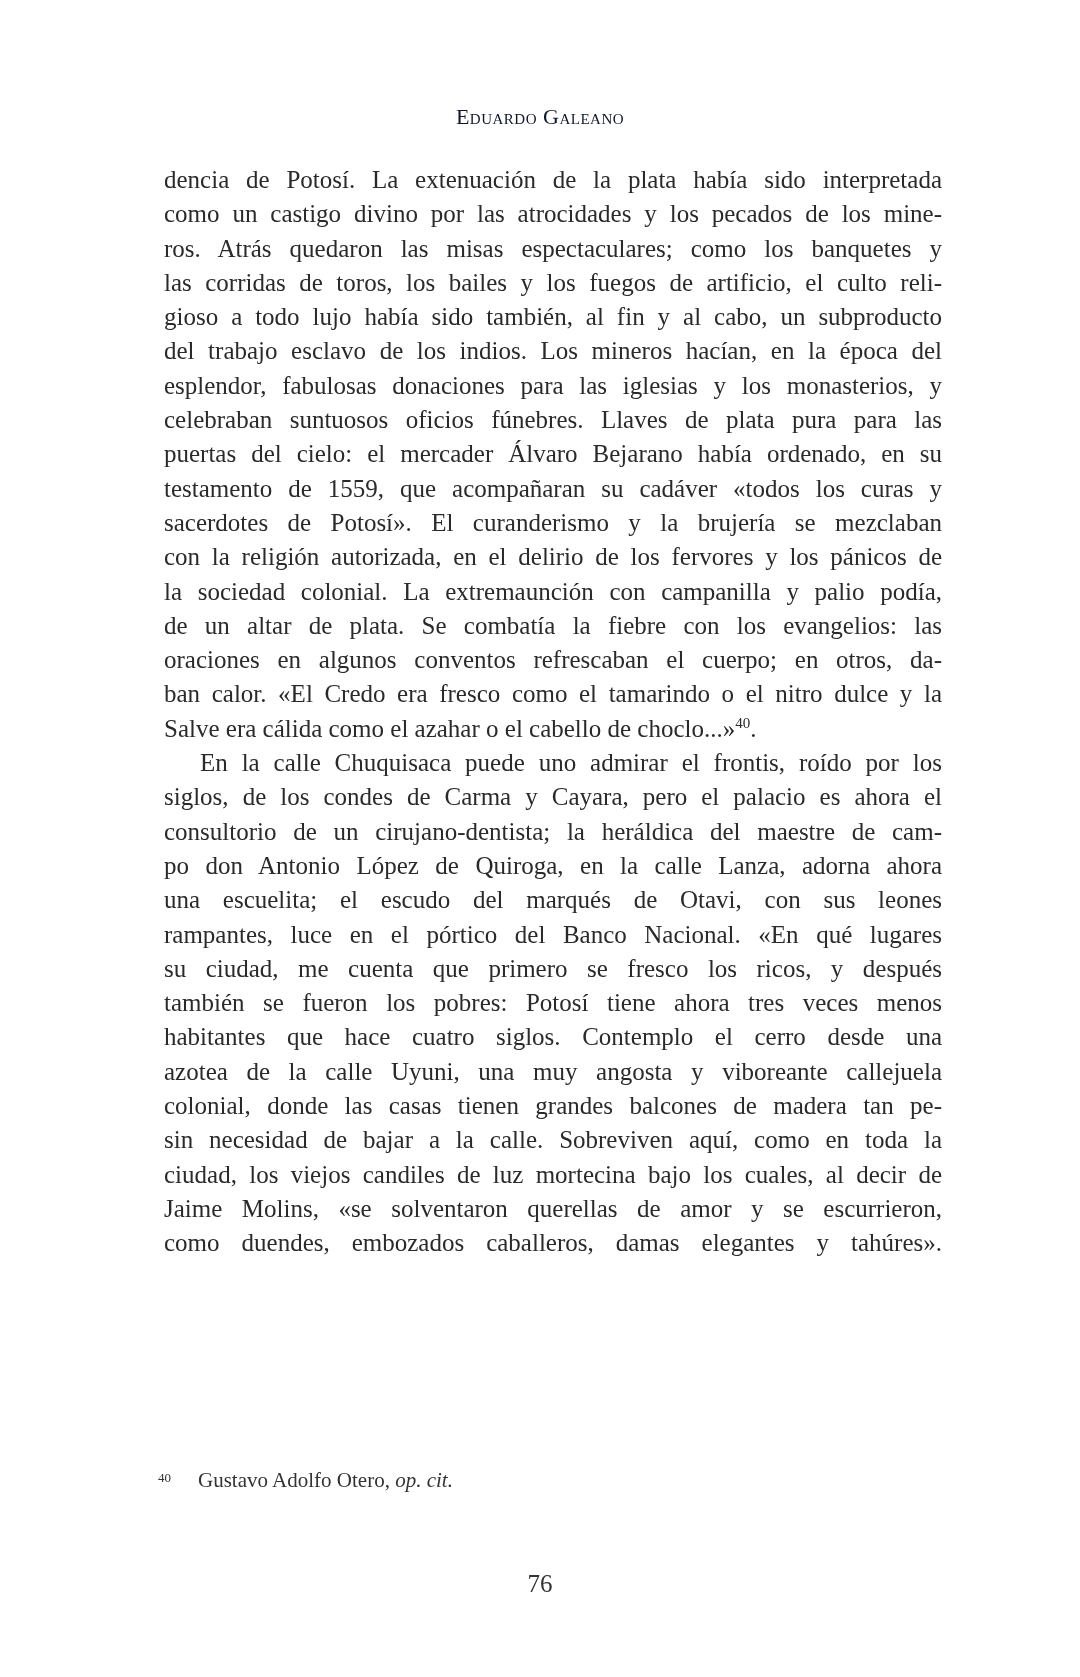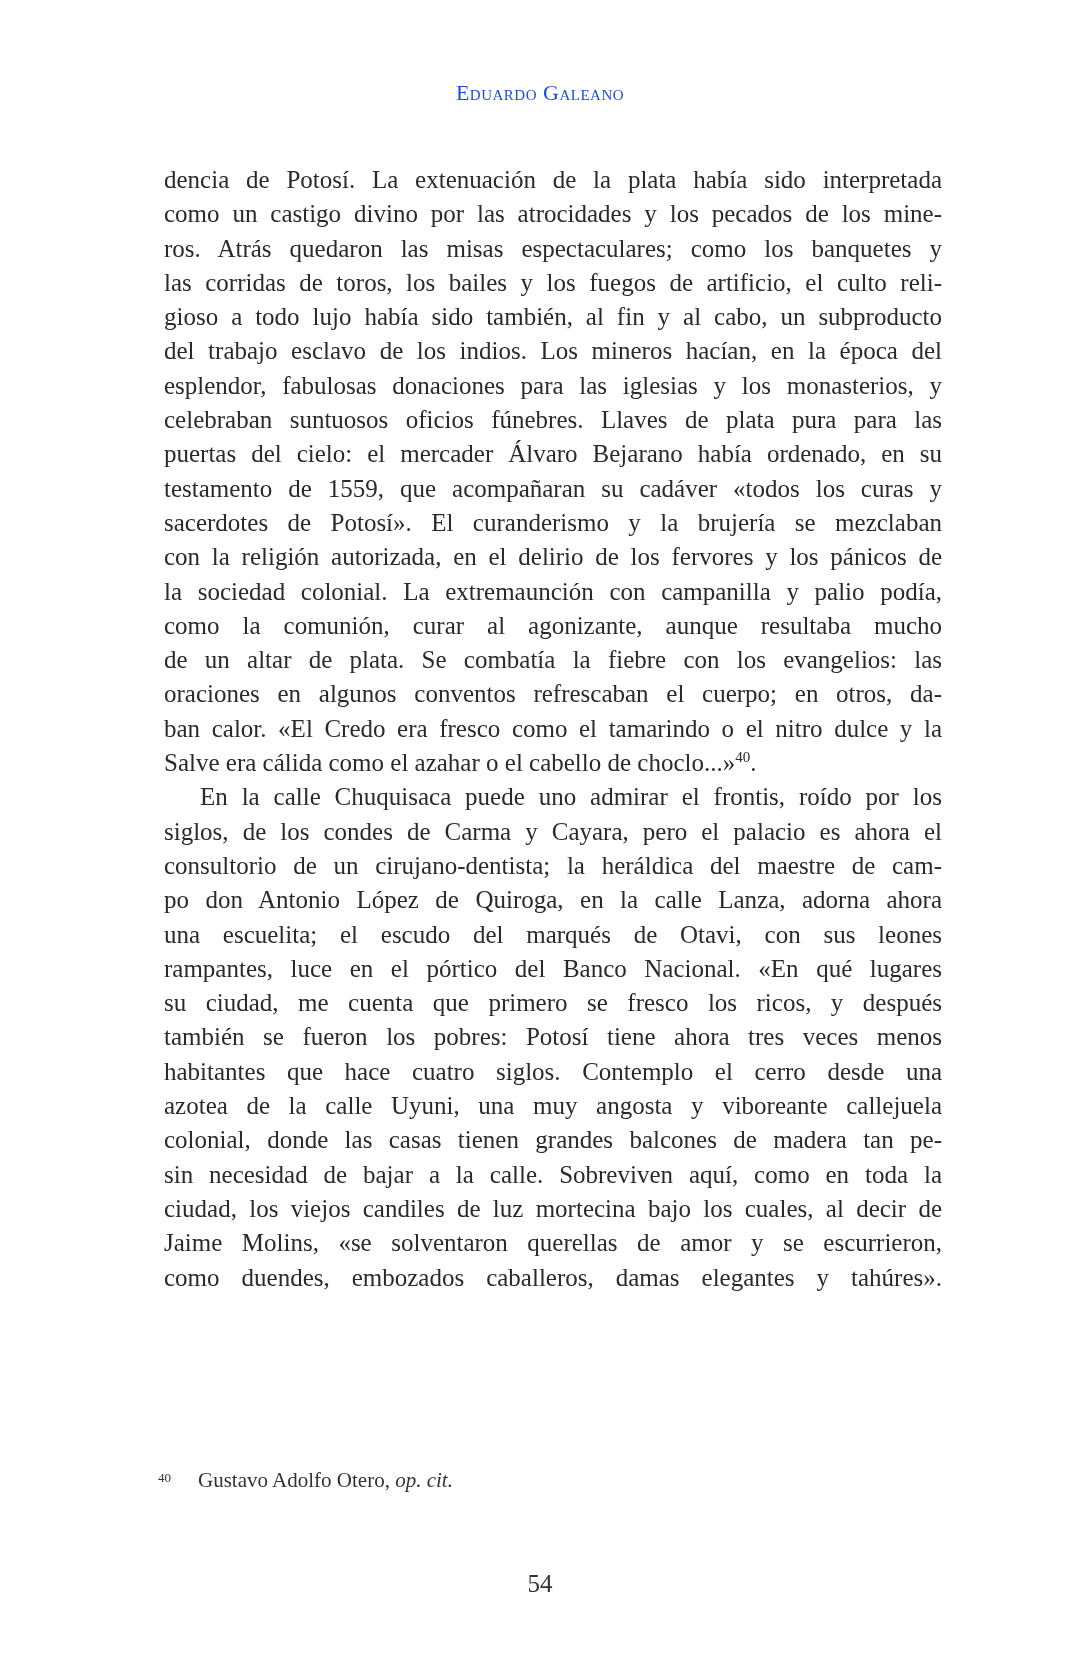--- a/index.html
+++ b/index.html
@@ -10,28 +10,28 @@
   body {
     width: 1080px;
     height: 1677px;
     position: relative;
     overflow: hidden;
     font-family: "Liberation Serif", "DejaVu Serif", serif;
     color: #2a2a2a;
   }
   .running-head {
     position: absolute;
-    top: 80px;
+    top: 104px;
     left: 0;
     width: 1080px;
     text-align: center;
     font-size: 22px;
     letter-spacing: 0.5px;
     font-variant: small-caps;
-    color: #1d4ed8;
+    color: #0f172a;
   }
   .body-text {
     position: absolute;
     top: 163px;
     left: 164px;
     width: 778px;
   }
   .line {
     font-size: 25px;
     line-height: 34.3px;
@@ -93,21 +93,20 @@
   <span class="line">las corridas de toros, los bailes y los fuegos de artificio, el culto reli-</span>
   <span class="line">gioso a todo lujo había sido también, al fin y al cabo, un subproducto</span>
   <span class="line">del trabajo esclavo de los indios. Los mineros hacían, en la época del</span>
   <span class="line">esplendor, fabulosas donaciones para las iglesias y los monasterios, y</span>
   <span class="line">celebraban suntuosos oficios fúnebres. Llaves de plata pura para las</span>
   <span class="line">puertas del cielo: el mercader Álvaro Bejarano había ordenado, en su</span>
   <span class="line">testamento de 1559, que acompañaran su cadáver «todos los curas y</span>
   <span class="line">sacerdotes de Potosí». El curanderismo y la brujería se mezclaban</span>
   <span class="line">con la religión autorizada, en el delirio de los fervores y los pánicos de</span>
   <span class="line">la sociedad colonial. La extremaunción con campanilla y palio podía,</span>
-  <span class="line">como la comunión, curar al agonizante, aunque resultaba mucho</span>
   <span class="line">de un altar de plata. Se combatía la fiebre con los evangelios: las</span>
   <span class="line">oraciones en algunos conventos refrescaban el cuerpo; en otros, da-</span>
   <span class="line">ban calor. «El Credo era fresco como el tamarindo o el nitro dulce y la</span>
   <span class="line last"><span>Salve era cálida como el azahar o el cabello de choclo...»</span><sup class="fnref">40</sup><span>.</span></span>
   <span class="line indent">En la calle Chuquisaca puede uno admirar el frontis, roído por los</span>
   <span class="line">siglos, de los condes de Carma y Cayara, pero el palacio es ahora el</span>
   <span class="line">consultorio de un cirujano-dentista; la heráldica del maestre de cam-</span>
   <span class="line">po don Antonio López de Quiroga, en la calle Lanza, adorna ahora</span>
   <span class="line">una escuelita; el escudo del marqués de Otavi, con sus leones</span>
   <span class="line">rampantes, luce en el pórtico del Banco Nacional. «En qué lugares</span>
@@ -119,13 +118,13 @@
   <span class="line">sin necesidad de bajar a la calle. Sobreviven aquí, como en toda la</span>
   <span class="line">ciudad, los viejos candiles de luz mortecina bajo los cuales, al decir de</span>
   <span class="line">Jaime Molins, «se solventaron querellas de amor y se escurrieron,</span>
   <span class="line para-end-justify">como duendes, embozados caballeros, damas elegantes y tahúres».</span>
 </div>
 
 <div class="footnote">
   <span class="fn-num">40</span><span>Gustavo Adolfo Otero, </span><i>op. cit.</i>
 </div>
 
-<div class="page-number">54</div>
+<div class="page-number">76</div>
 
 </body></html>

